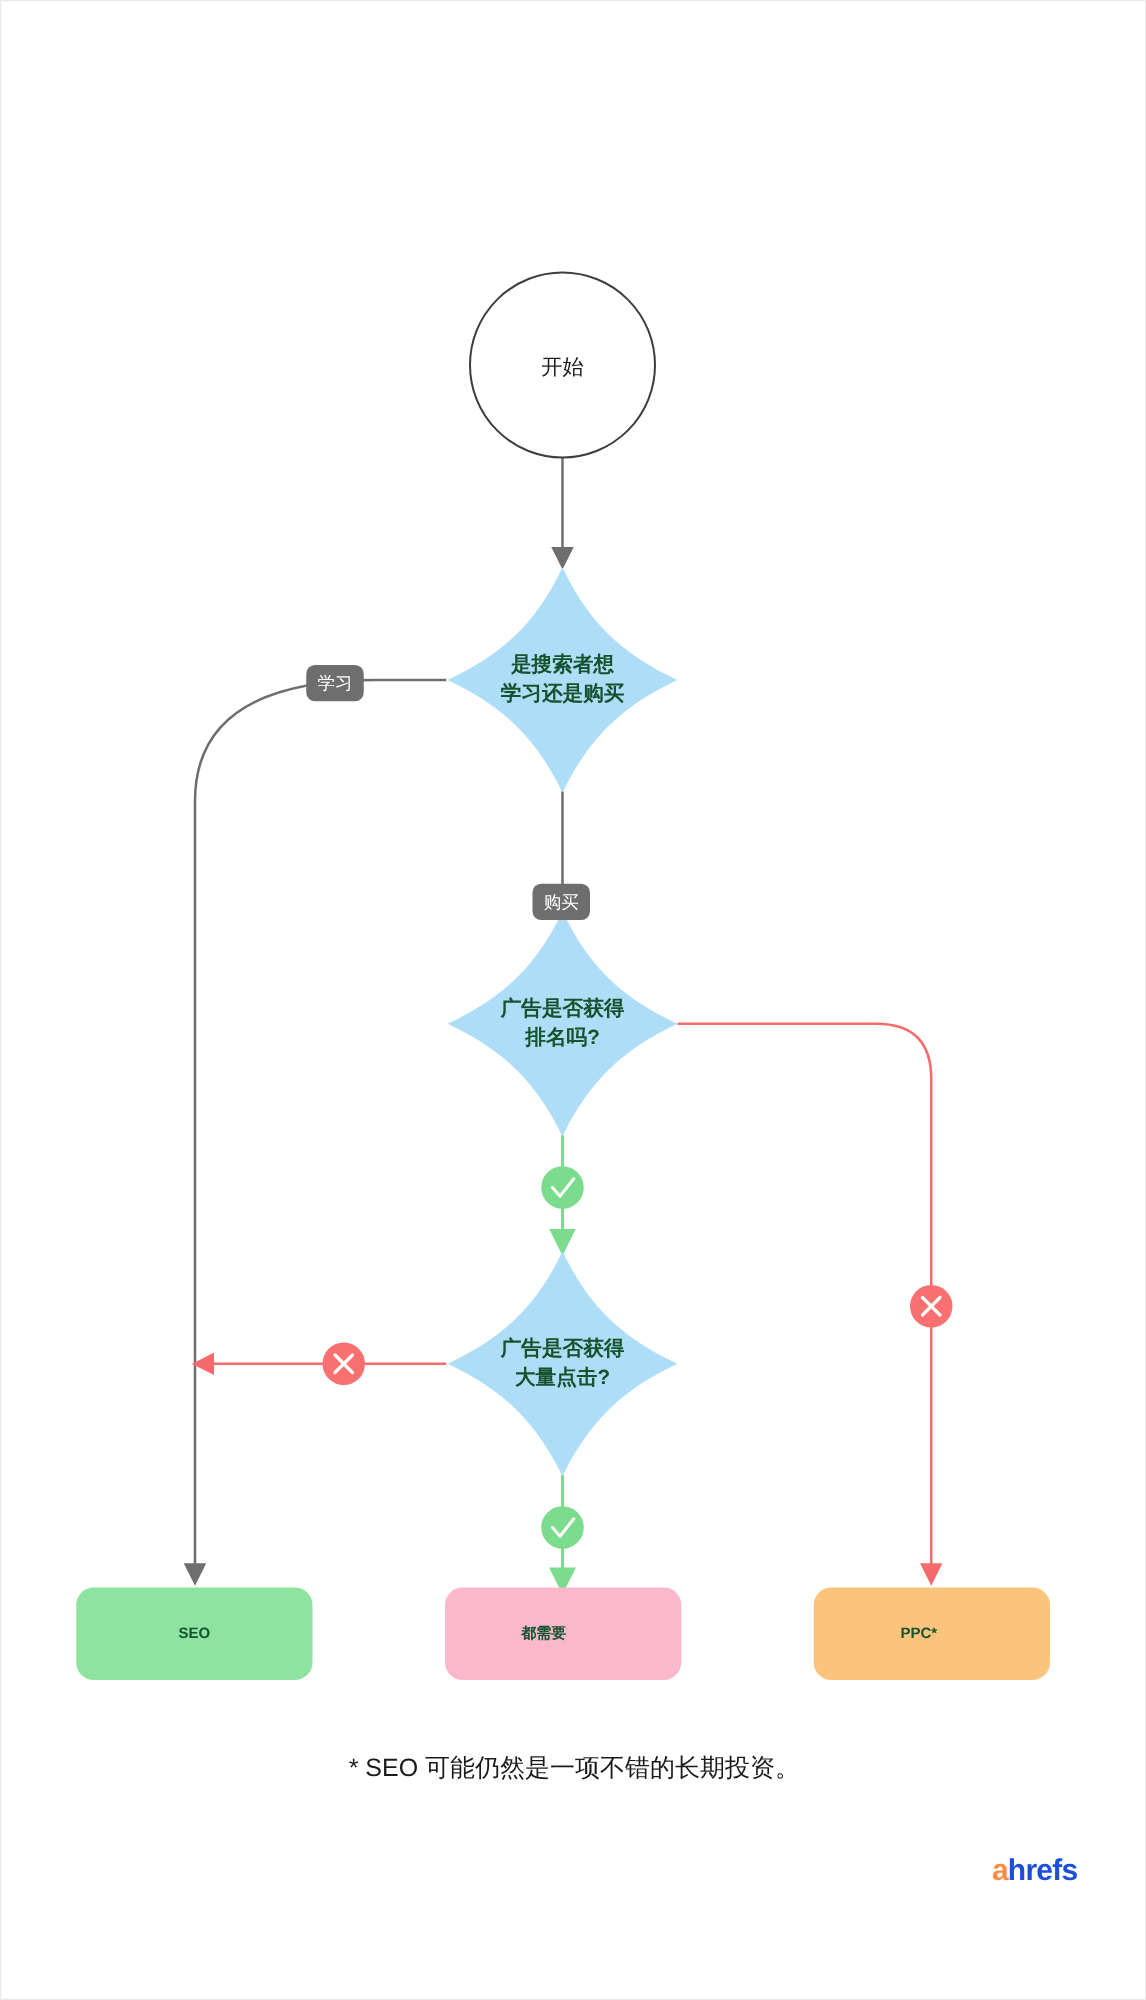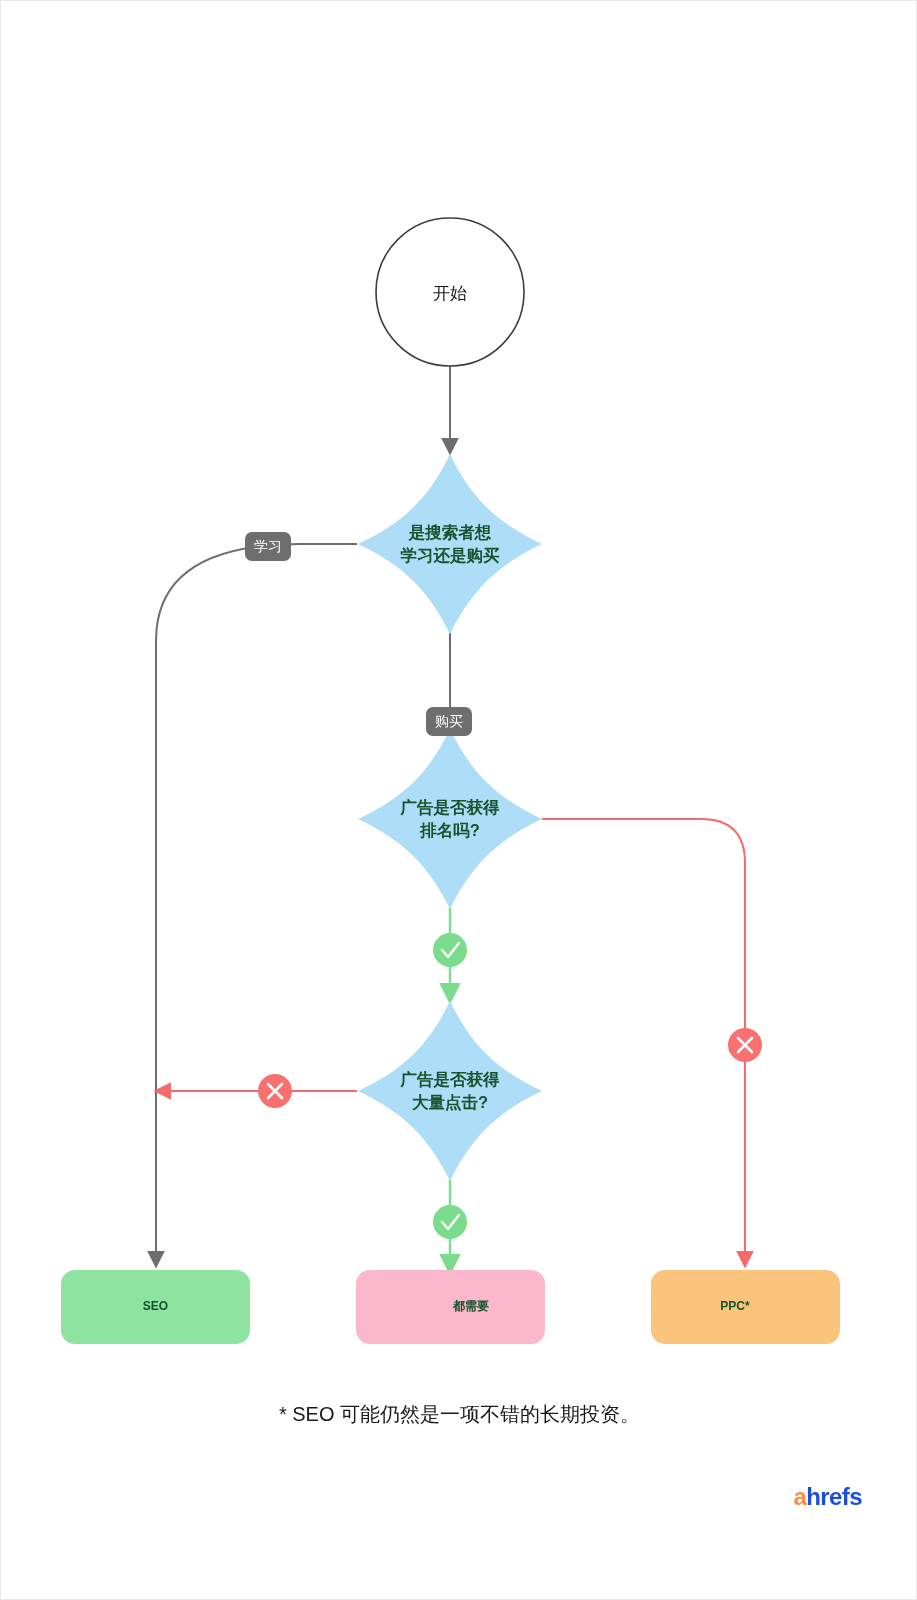--- a/index.html
+++ b/index.html
@@ -196,21 +196,21 @@
 学习还是购买</div>
 
   <div class="node-label decision-label" style="left:349px; top:795px; width:200px;">广告是否获得
 排名吗?</div>
 
   <div class="node-label decision-label" style="left:349px; top:1067px; width:200px;">广告是否获得
 大量点击?</div>
 
   <div class="node-label result-label" style="left:60px; top:1297px; width:189px;">SEO</div>
 
-  <div class="node-label result-label" style="left:355px; top:1297px; width:158px;margin-left:36px;">都需要</div>
+  <div class="node-label result-label" style="left:355px; top:1297px; width:158px;">都需要</div>
 
   <div class="node-label result-label" style="left:650px; top:1297px; width:168px;text-align:center;">PPC*</div>
 
   <div class="edge-badge" style="left:244px; top:531px;">学习</div>
 
   <div class="edge-badge" style="left:425px; top:663px;margin-top:43px;">购买</div>
 
   <div class="footnote">* SEO 可能仍然是一项不错的长期投资。</div>
 
   <div class="footer">

